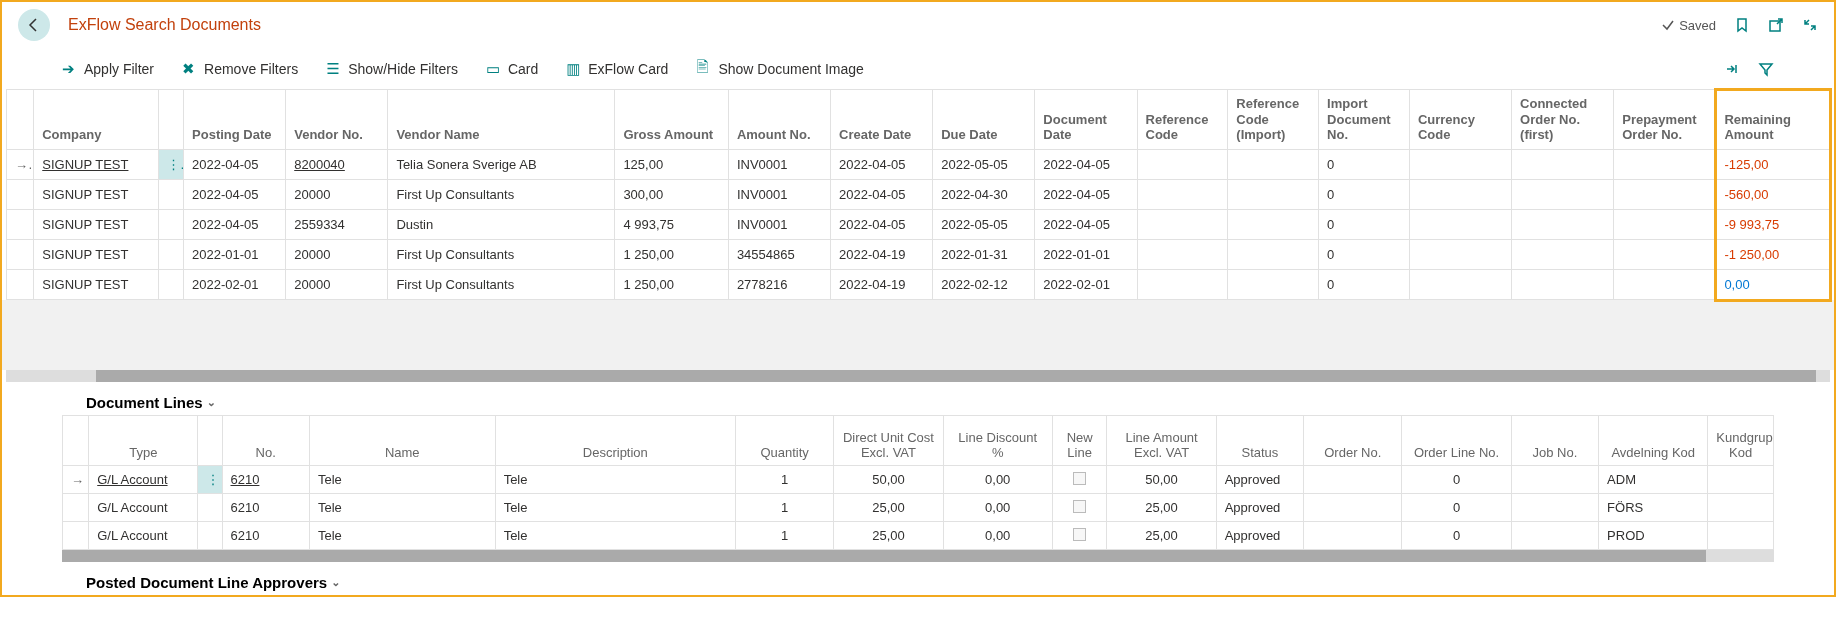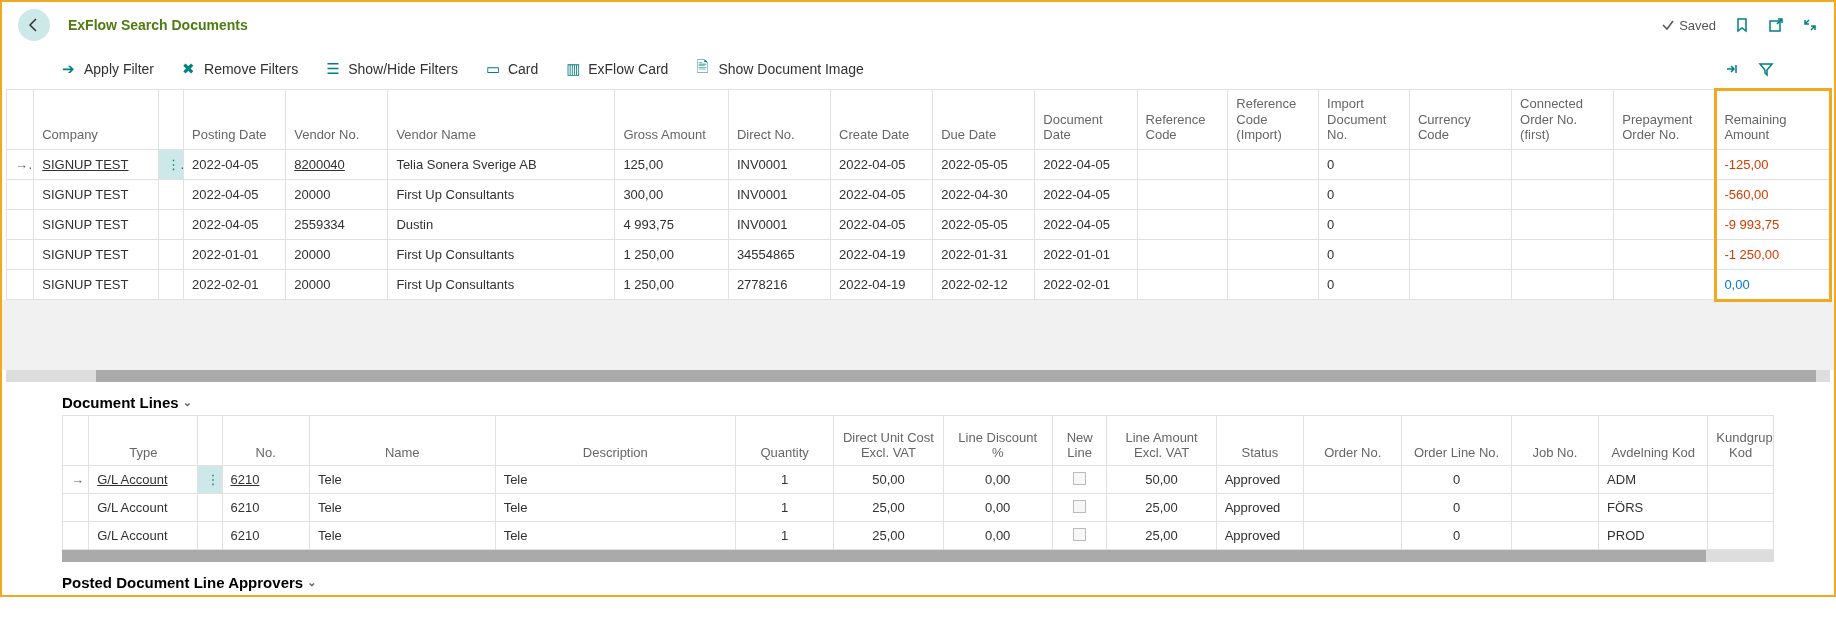--- a/index.html
+++ b/index.html
@@ -19,21 +19,21 @@
 }
 .back-btn {
   width: 32px; height: 32px;
   border-radius: 50%;
   background: #cde8e9;
   display: flex; align-items: center; justify-content: center;
   margin-right: 18px;
   cursor: pointer;
 }
 .back-btn svg { width: 16px; height: 16px; }
-.page-title { font-size: 14px; color: #4d7c0f; font-weight: bold; }
+.page-title { font-size: 16px; color: #c2410c; }
 .header-right {
   margin-left: auto;
   display: flex;
   align-items: center;
   gap: 18px;
 }
 .saved { color: #555; font-size: 13px; display: flex; align-items: center; gap: 4px; }
 .icon-btn { color: #008080; cursor: pointer; display: inline-flex; }
 
 .toolbar {
@@ -68,21 +68,21 @@
   text-align: left;
   font-size: 13px;
   white-space: nowrap;
   overflow: hidden;
   text-overflow: ellipsis;
   height: 30px;
   background: #fff;
 }
 table.grid th {
   color: #666;
-  font-weight: 400;
+  font-weight: 700;
   vertical-align: bottom;
   padding-bottom: 6px;
   height: 60px;
   white-space: normal;
   line-height: 1.2;
 }
 table.grid td.num, table.grid th.num { text-align: left; }
 .row-menu { width: 22px; background: #cde8e9 !important; text-align: center; color: #008080; cursor: pointer; }
 .row-menu-off { width: 22px; }
 .arrow-cell { width: 24px; text-align: center; color: #666; }
@@ -96,20 +96,21 @@
   height: 12px;
   position: relative;
   margin: 0 4px;
 }
 .scroll-thumb {
   position: absolute; top: 0; height: 12px; background: #aaa;
 }
 
 .subsection {
   padding: 12px 60px 4px 60px;
+  margin-left: 24px;
 }
 .subsection h3 {
   font-size: 15px;
   font-weight: 600;
   color: #000;
   display: flex; align-items: center; gap: 4px;
 }
 .chev { font-size: 11px; color: #666; }
 
 .lines-wrap { padding: 0 60px; }
@@ -240,21 +241,21 @@
 </colgroup>
 <thead>
 <tr>
   <th class="arrow-cell"></th>
   <th>Company</th>
   <th></th>
   <th>Posting Date</th>
   <th>Vendor No.</th>
   <th>Vendor Name</th>
   <th class="num">Gross Amount</th>
-  <th>Direct No.</th>
+  <th>Amount No.</th>
   <th>Create Date</th>
   <th>Due Date</th>
   <th>Document Date</th>
   <th>Reference Code</th>
   <th>Reference Code (Import)</th>
   <th class="num">Import Document No.</th>
   <th>Currency Code</th>
   <th>Connected Order No. (first)</th>
   <th>Prepayment Order No.</th>
   <th class="num remain-head">Remaining Amount</th>

